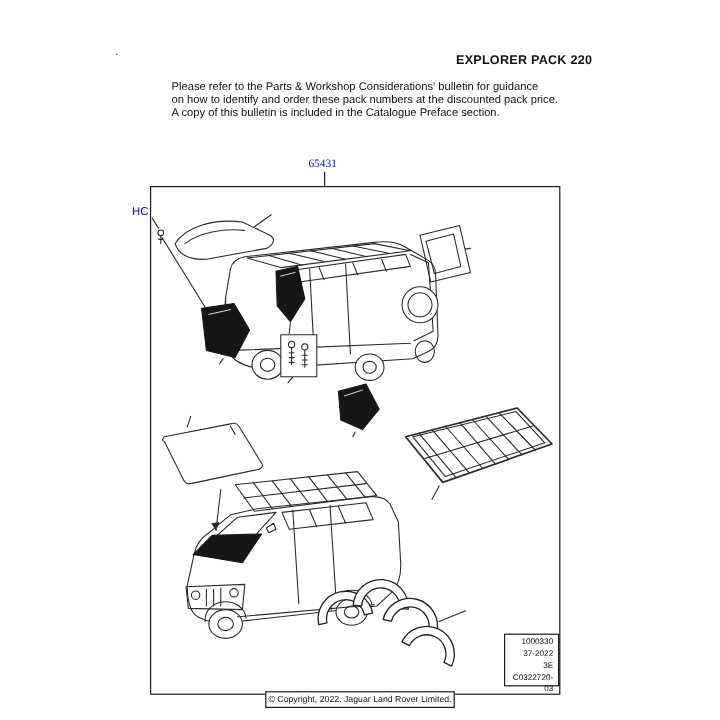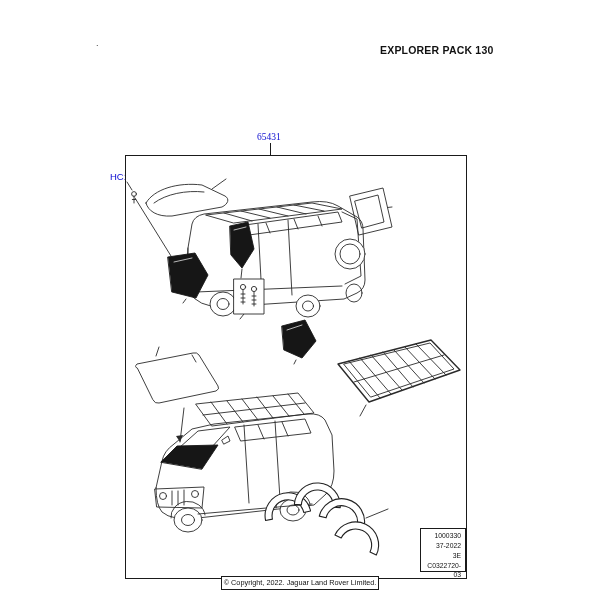--- a/index.html
+++ b/index.html
@@ -31,21 +31,24 @@
   .copyright { position:absolute; left:221px; top:576px; width:158px; height:14px;
                border:1px solid #1a1a1a; background:#fff; font-size:7.3px;
                line-height:12px; text-align:center; }
 </style>
 </head>
 <body>
 
 <div id="page">
 
   <div class="corner-mark">.</div>
-  <div class="title">EXPLORER PACK 130</div>
+  <div class="title">EXPLORER PACK 220</div>
+  <div class="notice">Please refer to the Parts &amp; Workshop Considerations' bulletin for guidance
+on how to identify and order these pack numbers at the discounted pack price.
+A copy of this bulletin is included in the Catalogue Preface section.</div>
 
   <div class="part-label blue" style="left:257px; top:132px;font-family:Liberation Serif, serif;">65431</div>
   <div class="pack-leader"></div>
 
   <div class="part-label blue" style="left:110px; top:171px;">HC1</div>
   <div class="part-label blue" style="left:219px; top:164px;">18K376</div>
   <div class="part-label blue" style="left:394px; top:198px;">18K412</div>
   <div class="part-label blue" style="left:177px; top:301px;">18K253</div>
   <div class="part-label blue" style="left:221px; top:318px;">&lt;020B74</div>
   <div class="part-label blue" style="left:152px; top:333px;">18K300</div>

